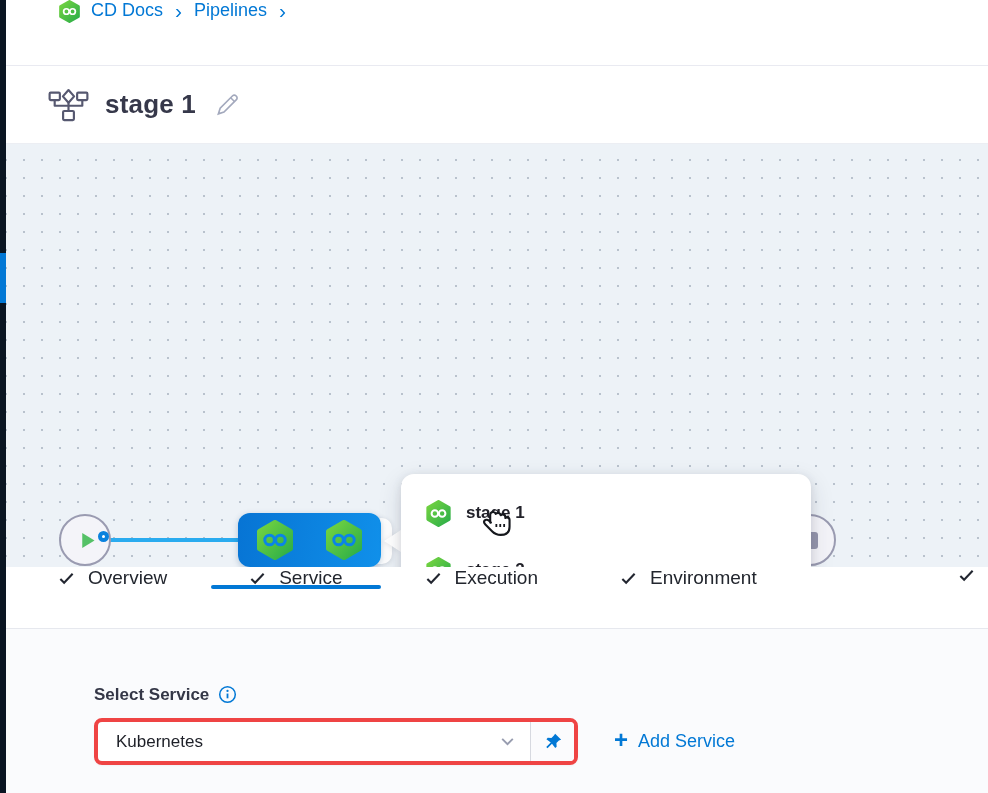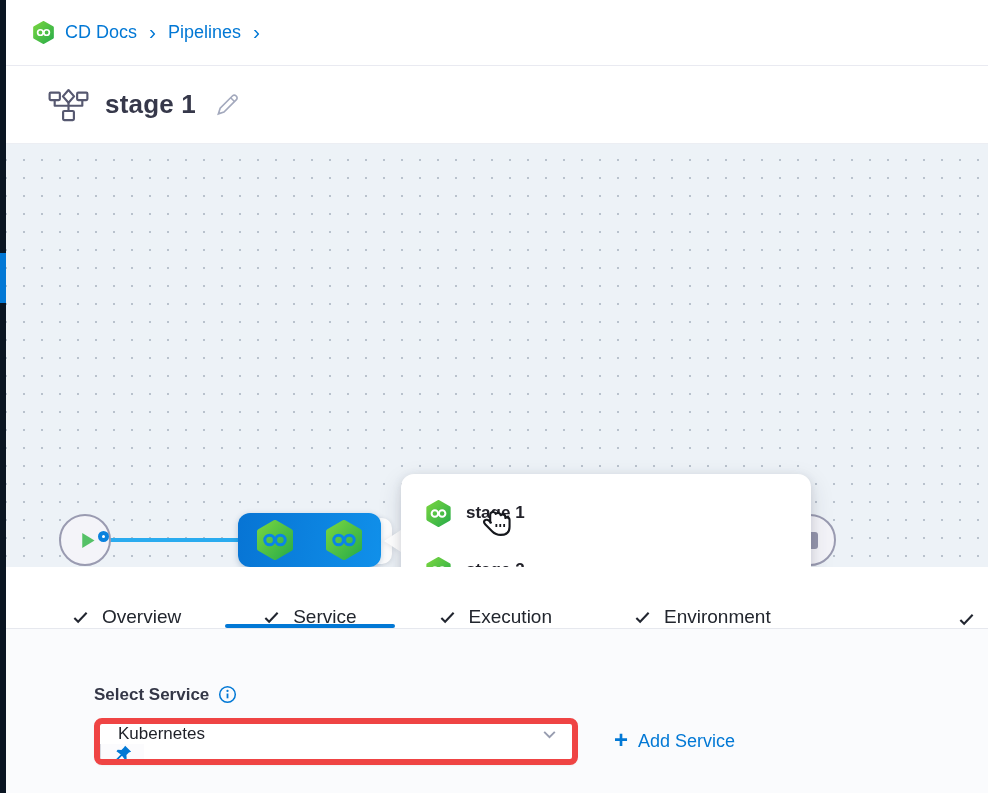--- a/index.html
+++ b/index.html
@@ -7,21 +7,21 @@
   body { font-family:"Liberation Sans", sans-serif; background:#fff; overflow:hidden; }
   .app { position:relative; width:988px; height:793px; background:#fff; overflow:hidden; }
 
   
   .rail { position:absolute; left:0; top:0; width:6px; height:793px; background:#0a1522; z-index:30; }
   .rail-active { position:absolute; left:0; top:253px; width:6px; height:50px; background:#0278d5; }
 
   .main { position:absolute; left:6px; top:0; right:0; bottom:0; }
 
   
-  .crumb-bar { height:66px; background:#fff; border-bottom:1px solid #e9eaf1; display:flex; align-items:center; padding-left:26px; gap:10px; }
+  .crumb-bar { height:66px; background:#fff; border-bottom:1px solid #e9eaf1; display:flex; padding-left:52px; gap:10px; }
   .crumb-link { color:#0278d5; font-size:18px; font-weight:500; cursor:pointer; }
   .crumb-sep { color:#0278d5; font-size:21px; line-height:1; padding:0 2px 3px 2px; }
 
   
   .head-bar { height:78px; background:#fff; border-bottom:1px solid #eceef3; display:flex; align-items:center; padding-left:42px; }
   .head-title { font-size:26px; font-weight:700; color:#36384a; margin-left:16px; letter-spacing:.2px; }
   .pencil { margin-left:18px; cursor:pointer; }
 
   
   .canvas { position:relative; height:423px; background:#edf2f7;
@@ -49,34 +49,34 @@
   .popup-caret { position:absolute; left:378px; top:386px; width:0; height:0; z-index:5;
                  border-top:11px solid transparent; border-bottom:11px solid transparent; border-right:17px solid #fff;
                  filter:drop-shadow(-2px 1px 2px rgba(40,41,61,.08)); }
   .popup-item { display:flex; align-items:center; gap:14px; height:44px; cursor:pointer; }
   .popup-item + .popup-item { margin-top:13px; }
   .popup-item-label { font-size:17px; font-weight:700; color:#22222a; }
   .grab-cursor { position:absolute; left:474px; top:360px; z-index:6; pointer-events:none; }
 
   
   .tab-bar { height:62px; background:#fff; border-bottom:1px solid #e6e8ee; display:flex;
-             align-items:flex-end; padding-left:28px; gap:6px; }
+             align-items:flex-start; padding-left:14px; gap:6px; }
   .tab { position:relative; display:flex; align-items:center; gap:13px; padding:0 38px; cursor:pointer; }
   .tab-label { font-size:19px; font-weight:500; color:#22262e; white-space:nowrap; }
   .tab.active .tab-label { font-weight:400; }
   .tab-underline { position:absolute; left:0; right:0; bottom:0; height:4px; border-radius:3px; background:#0278d5; }
   .tab-last { margin-left:auto; padding:0 0 0 20px; }
 
   
   .panel { height:164px; background:#fafbfd; padding:56px 0 0 88px; }
   .panel-label-row { display:flex; gap:9px; }
   .panel-label { font-size:17px; font-weight:700; color:#343747; }
   .select-row { display:flex; align-items:center; margin-top:13px; }
-  .input-group { display:flex; width:484px; height:47px; background:#fff; border:6px solid #ef4444;
-                 border-radius:8px; overflow:hidden; box-shadow:0 1px 2px rgba(20,30,60,.04);flex-direction:column; }
+  .input-group { display:flex; width:484px; height:47px; background:#fff; border:4px solid #ef4444;
+                 border-radius:8px; overflow:hidden; box-shadow:0 1px 2px rgba(20,30,60,.04); }
   .select-box { flex:1; display:flex; align-items:center; padding:0 14px 0 18px; cursor:pointer; }
   .select-value { font-size:17px; color:#1e2028; }
   .select-chevron { margin-left:auto; display:flex; }
   .pin-btn { width:44px; border-left:1px solid #d7d9e0; background:#fbfbfd; display:flex;
              align-items:center; justify-content:center; cursor:pointer; }
   .add-service { display:flex; align-items:center; gap:10px; margin-left:36px; color:#0278d5; cursor:pointer; }
   .add-service .plus { font-size:24px; font-weight:600; line-height:1; padding-bottom:3px; }
   .add-service .lbl { font-size:18px; font-weight:400; }
 
   svg { display:block; }

